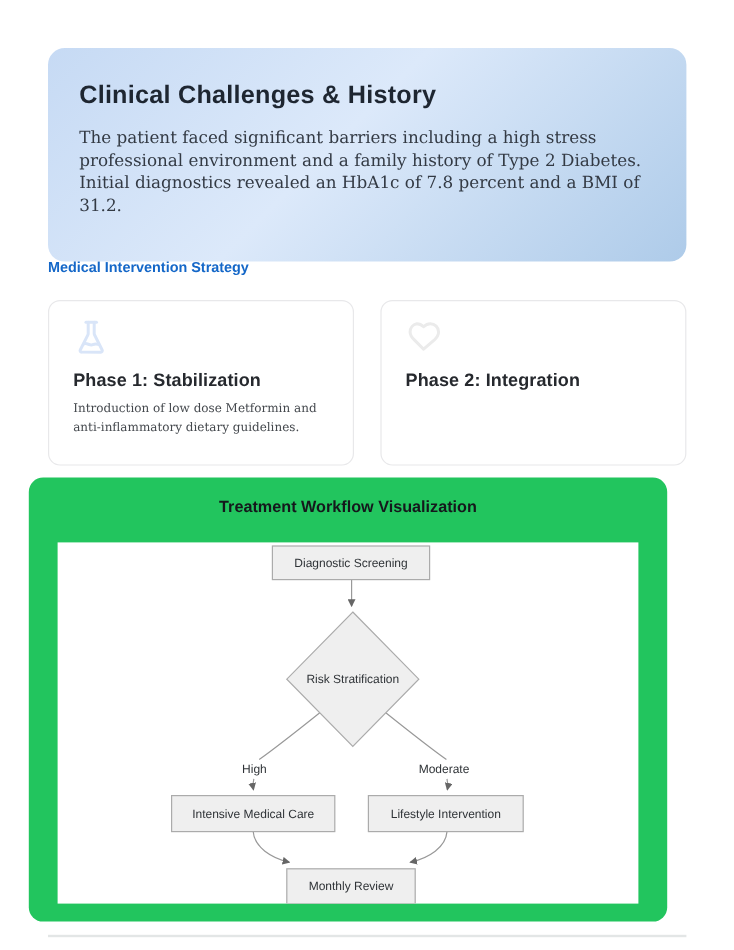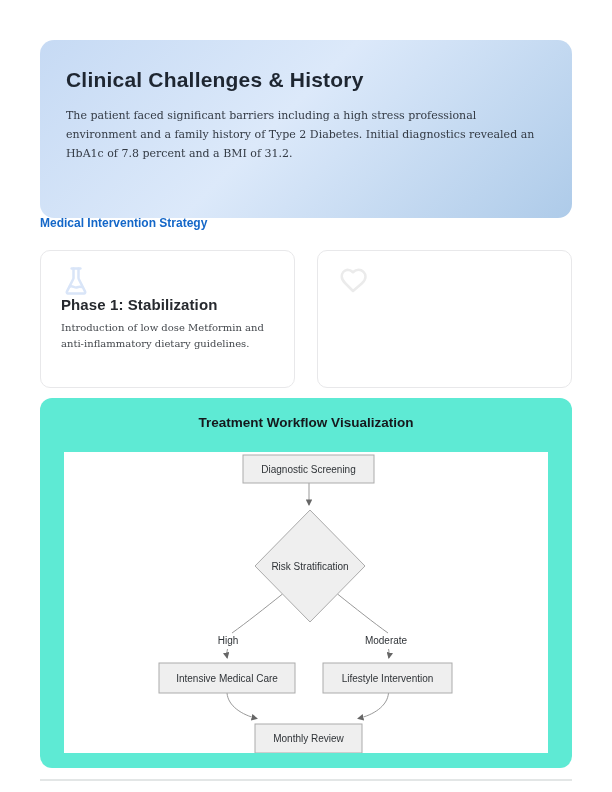--- a/index.html
+++ b/index.html
@@ -19,52 +19,52 @@
     background:linear-gradient(135deg,#c6daf4 0%, #dce9fa 45%, #aecbe9 100%);
     padding:27px 26px 0 26px;
   }
   .header-card h1 {
     font-size:21px; font-weight:bold; color:#1e2631; letter-spacing:.2px;
     line-height:26px;
   }
   .header-card p {
     margin-top:13px;
     font-family:"DejaVu Serif", serif;
-    font-size:11px; line-height:19px; color:#333a44;
+    font-size:14px; line-height:19px; color:#333a44;
     width:484px;
   }
 
   
   .section-heading {
     position:absolute; left:40px; top:216px;
     font-size:12px; font-weight:bold; color:#1467c8;
   }
 
   
   .cards-row {
     position:absolute; left:40px; top:250px; width:532px;
     display:flex; gap:22px;
   }
   .card {
     flex:1; height:138px; background:#fff;
     border:1px solid #e8e8ea; border-radius:10px;
     padding:15px 20px 0 20px;
   }
   .card-icon { display:block; width:30px; height:30px; }
-  .card h3 { font-size:15px; font-weight:bold; color:#26292e; letter-spacing:.1px; }
+  .card h3 { margin-top:13px; font-size:15px; font-weight:bold; color:#26292e; letter-spacing:.1px; }
   .card p {
     margin-top:7px;
     font-family:"DejaVu Serif", serif;
     font-size:10px; line-height:15.5px; color:#44484d;
   }
 
   
   .workflow-card {
-    position:absolute; left:40px; top:398px; width:532px; height:370px;
-    background:#5eead4; border-radius:12px;
+    position:absolute; left:24px; top:398px; width:532px; height:370px;
+    background:#22c55e; border-radius:12px;
   }
   .workflow-title {
     text-align:center; padding-top:17px;
     font-size:13.5px; font-weight:bold; color:#15181c;
   }
   .chart-area {
     position:absolute; left:24px; top:54px; width:484px; height:301px;
     background:#ffffff;
   }
   .chart-area svg { display:block; }
@@ -105,20 +105,21 @@
       <h3>Phase 1: Stabilization</h3>
       <p>Introduction of low dose Metformin and anti-inflammatory dietary guidelines.</p>
     </div>
 
     <div class="card">
       <span class="card-icon">
         <svg width="30" height="30" viewBox="0 0 24 24" fill="none" stroke="#ebebeb" stroke-width="2" stroke-linecap="round" stroke-linejoin="round">
           <path d="M19 14c1.49-1.46 3-3.21 3-5.5A5.5 5.5 0 0 0 16.5 3c-1.76 0-3 .5-4.5 2-1.5-1.5-2.74-2-4.5-2A5.5 5.5 0 0 0 3 8.5c0 2.3 1.5 4.05 3 5.5l6 6Z"></path>
         </svg>
       </span>
+      <h3>Phase 2: Integration</h3>
     </div>
   </div>
 
   <section class="workflow-card">
     <h3 class="workflow-title">Treatment Workflow Visualization</h3>
 
     <div class="chart-area">
       <svg width="484" height="301" viewBox="0 0 484 301">
         <defs>
           <marker id="arrow" viewBox="0 0 10 10" refX="8.5" refY="5" markerWidth="6.5" markerHeight="6.5" orient="auto">

